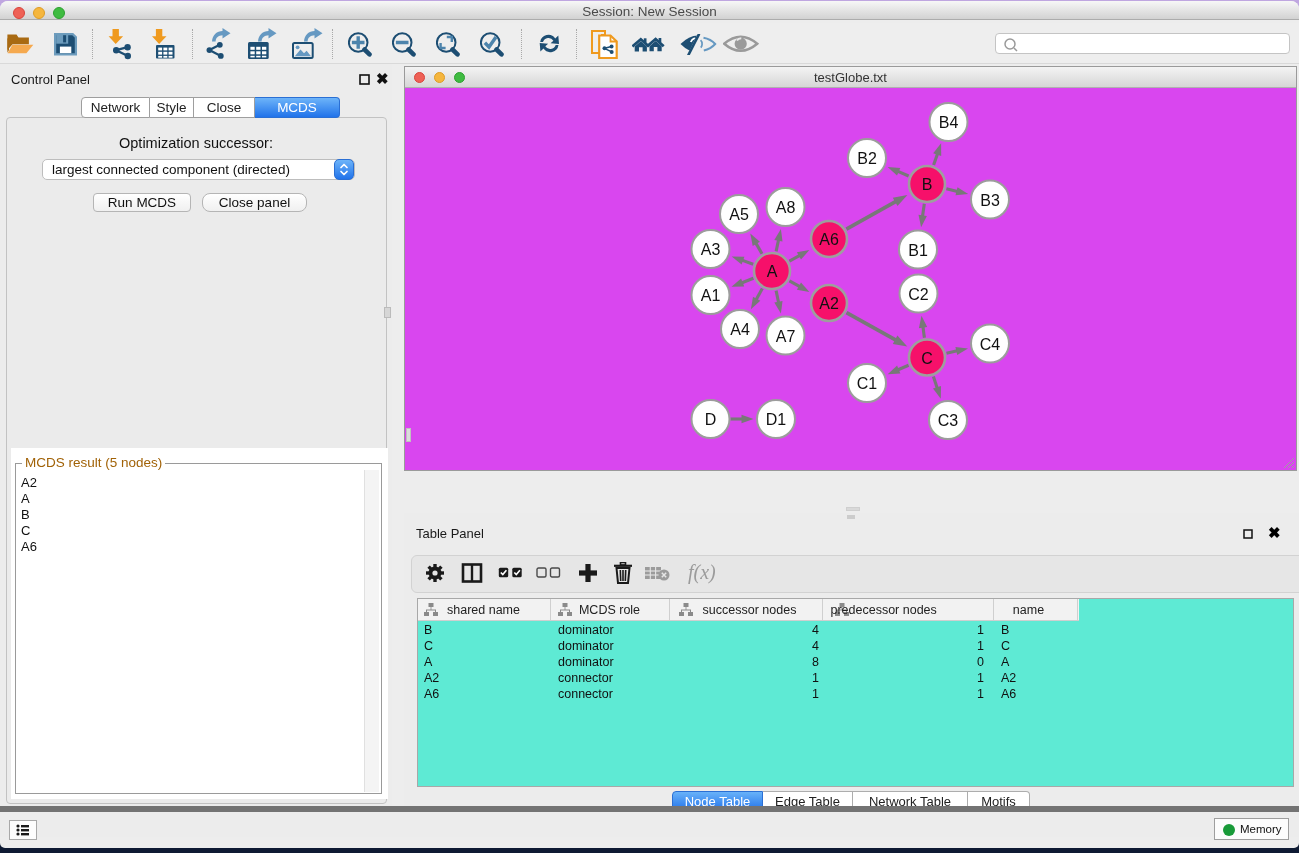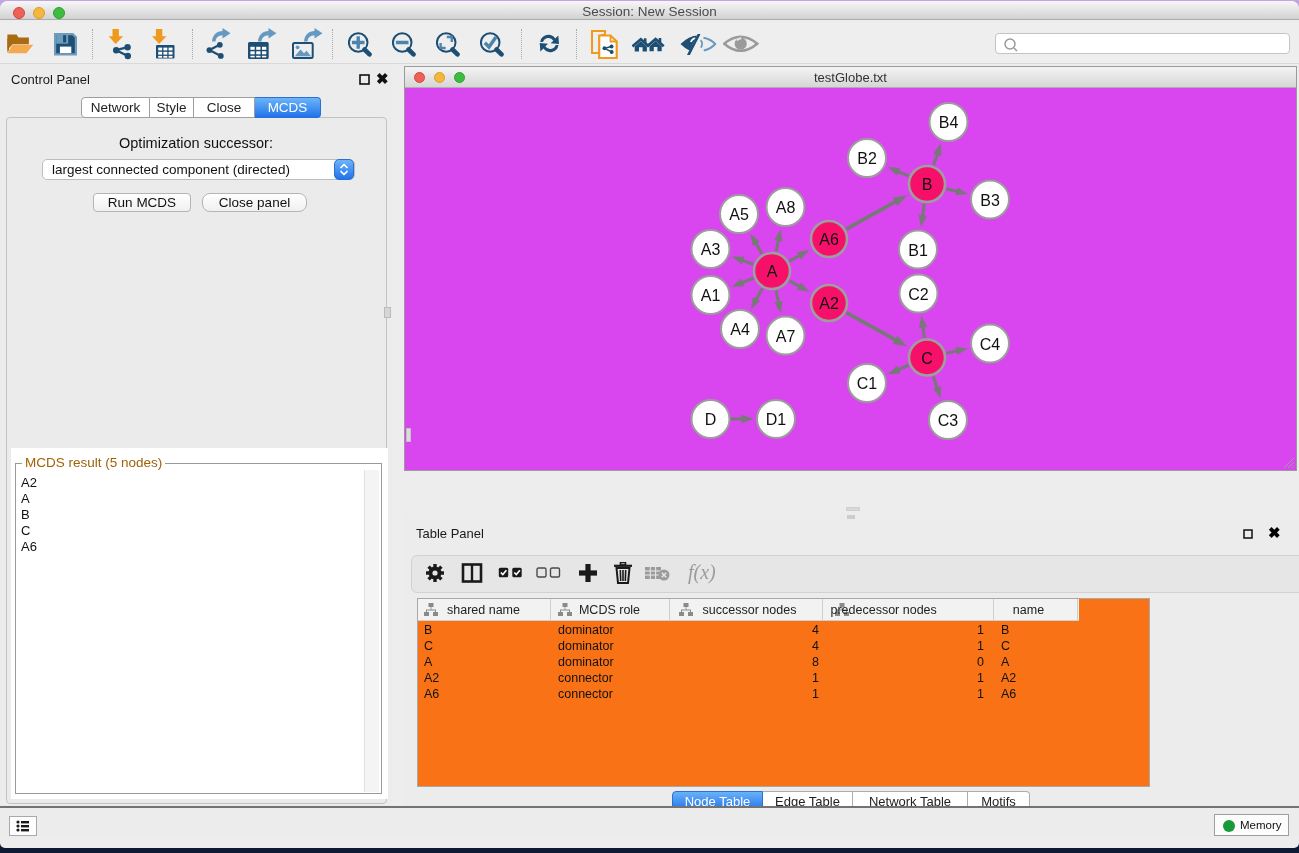--- a/index.html
+++ b/index.html
@@ -54,33 +54,33 @@
   #netwin { position:absolute; left:404px; top:65px; width:893px; height:405px;
       border:1px solid #9a9a9a; background:#d946ef; }
   #nw-titlebar { position:absolute; left:0; top:0; width:100%; height:21px;
       background:linear-gradient(#f4f4f4,#d6d6d6); border-bottom:1px solid #b0b0b0; }
   #nw-title { position:absolute; top:3px; width:100%; text-align:center; font-size:13px; color:#333; }
   
   #tpanel { position:absolute; left:404px; top:512px; width:895px; height:304px; background:#ececec; }
   #tp-title { position:absolute; left:12px; top:13px; font-size:13px; color:#1a1a1a; }
   #tp-toolbar { position:absolute; left:7px; top:42px; width:1281px; height:38px;
       background:#e6e6e6; border:1px solid #d2d2d2; border-radius:6px; }
-  #tbl { position:absolute; left:13px; top:85px; width:733px; height:189px; background:#f97316;
+  #tbl { position:absolute; left:13px; top:85px; width:877px; height:189px; background:#5eead4;
       border:1px solid #a8a8a8; }
   #tbl-hdr { position:absolute; left:0; top:0; width:661px; height:22px; background:#f2f2f2;
       border-bottom:1px solid #cfcfcf; }
   .hcell { position:absolute; top:0; height:22px; border-right:1px solid #cfcfcf;
       font-size:12.5px; color:#222; text-align:center; line-height:22px; }
   .tcell { position:absolute; font-size:12.5px; color:#111; height:16px; line-height:16px; }
   #tp-tabs { position:absolute; left:268px; top:278px; height:21px; display:flex; }
   .ttab { height:21px; font-size:13px; color:#222; text-align:center; line-height:20px;
       background:#fff; border:1px solid #adadad; border-left:none; }
   
   #statusbar { position:absolute; left:0; top:805px; width:1299px; height:31px; background:#ececec;
-      border-top:2px solid #737373; }
+      border-top:6px solid #737373; }
   #listbtn { position:absolute; left:9px; top:8px; width:28px; height:20px; background:#fdfdfd;
       border:1px solid #a9a9a9; }
   #membtn { position:absolute; right:10px; top:6px; width:75px; height:22px; background:#fcfcfc;
       border:1px solid #9e9e9e; font-size:11.5px; color:#111; }
 </style></head>
 <body>
 <div id="desktop-top"></div>
 <div id="win">
 
   <div id="titlebar">
@@ -263,21 +263,21 @@
     <div id="cp-title">Control Panel</div>
     <div class="hdrbtn" style="left:359px; top:9px"><svg width="11" height="11">
           <rect x="1" y="1" width="9" height="9" fill="none" stroke="#111" stroke-width="1.6"></rect>
         </svg></div>
     <div class="hdrbtn" style="left:376px; top:6px; font-weight:bold; font-size:15px;">✖</div>
     <div id="cp-outer"></div>
     <div id="cp-tabs">
       <div class="tab first" style="width:69px">Network</div>
         <div class="tab" style="width:44px">Style</div>
         <div class="tab" style="width:61px">Close</div>
-        <div class="tab sel last" style="width:66px">MCDS</div>
+        <div class="tab sel last" style="width:85px">MCDS</div>
     </div>
     <div id="opt-label">Optimization successor:</div>
     <div id="combo">
         <div id="combo-text">largest connected component (directed)</div>
       <div id="combo-btn">
           <svg width="18" height="19" style="position:absolute;left:0;top:0">
         <path d="M6 7.5 L9 4.5 L12 7.5" fill="none" stroke="#fff" stroke-width="1.7" stroke-linecap="round" stroke-linejoin="round"></path>
         <path d="M6 11.5 L9 14.5 L12 11.5" fill="none" stroke="#fff" stroke-width="1.7" stroke-linecap="round" stroke-linejoin="round"></path>
           </svg>
         </div>

